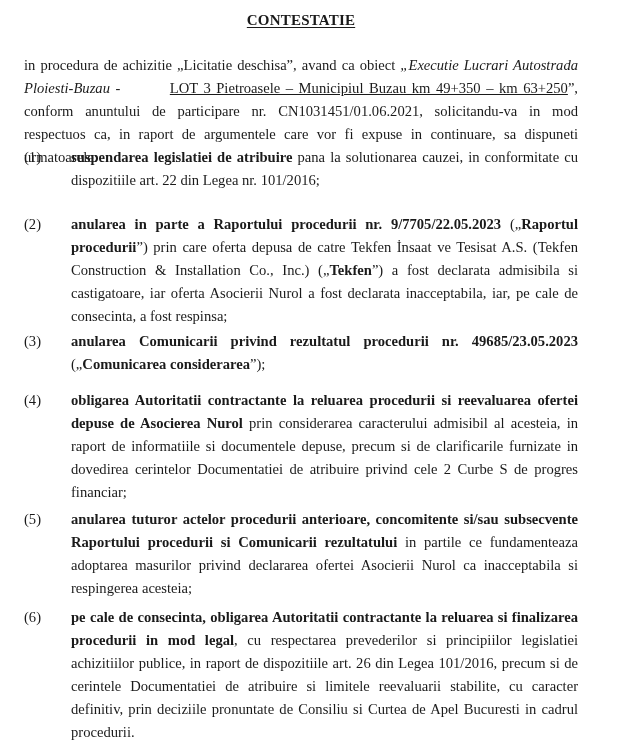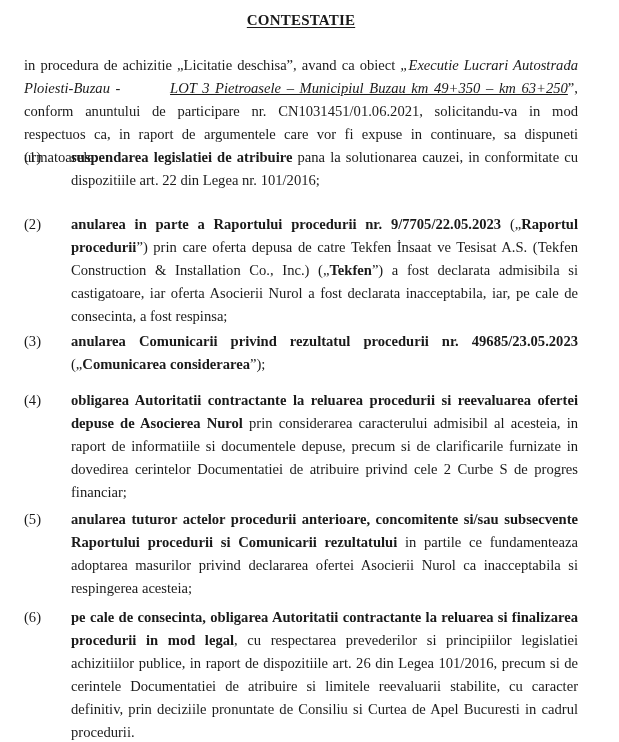--- a/index.html
+++ b/index.html
@@ -13,21 +13,21 @@
     position: absolute; left: 0; width: 554px; top: 12px;
     text-align: center; font-weight: bold; font-size: 15px;
     text-decoration: underline; text-underline-offset: 2px;
     letter-spacing: 0.2px;
   }
   .intro {
     position: absolute; top: 54px; left: 0; width: 554px;
     font-size: 14.6px; line-height: 23px; text-align: justify;
   }
   .intro .em { font-style: italic; }
-  .intro .em-u { font-style: italic; text-decoration: underline; margin-left: 44px; }
+  .intro .em-u { text-decoration: underline; margin-left: 44px; }
   .item { position: absolute; left: 0; width: 554px; font-size: 14.6px; line-height: 23px; }
   .item .num { position: absolute; left: 0; top: 0; width: 40px; }
   .item .body { margin-left: 47px; text-align: justify; }
   .item .b { font-weight: bold; }
 </style>
 </head>
 <body>
 
 <div class="page">
   <div class="title">CONTESTATIE</div>

